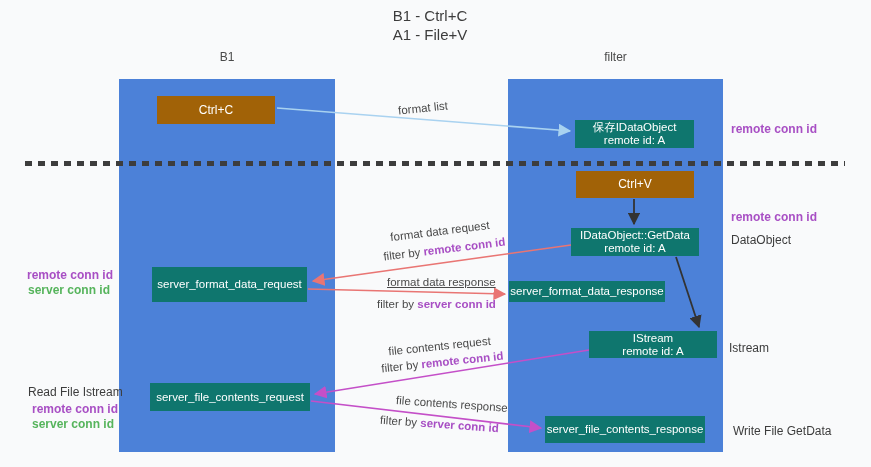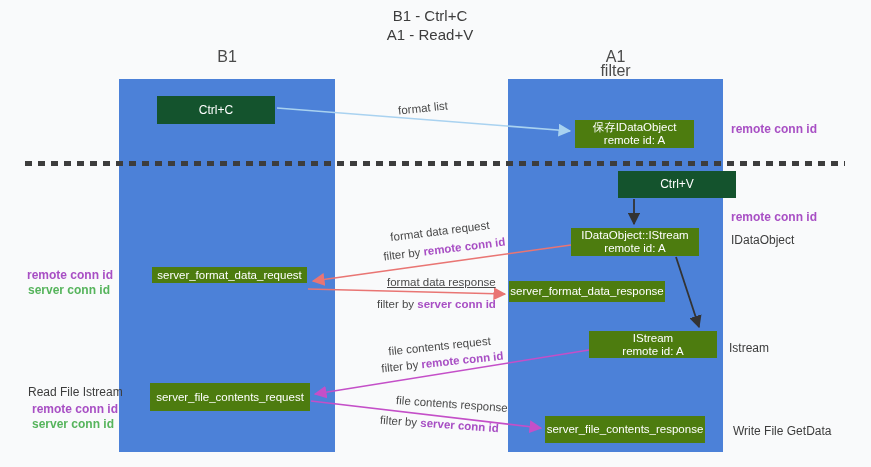--- a/index.html
+++ b/index.html
@@ -20,44 +20,44 @@
 
   .lane{
     position:absolute;top:79px;height:373px;width:216px;
     background:#4c81d8;
   }
   .lane.left{left:119px;}
   .lane.right{left:508px;width:215px;}
 
   .lane-header{
     position:absolute;top:50px;width:216px;
-    text-align:center;font-size:16px;line-height:14px;color:#4a4a4a;
+    text-align:center;font-size:12px;line-height:14px;color:#4a4a4a;
   }
   .lane-header.left{left:119px;}
   .lane-header.right{left:508px;width:215px;}
 
   .dashed-line{
     position:absolute;left:25px;top:161px;width:820px;height:5px;
     background:repeating-linear-gradient(to right,#3d3d3d 0 7px,transparent 7px 13px);
   }
 
   .node{
     position:absolute;
     display:flex;flex-direction:column;align-items:center;justify-content:center;
     color:#fff;font-size:11.5px;line-height:13px;text-align:center;
     box-sizing:border-box;
   }
-  .node.green{background:#14532d;}
-  .node.orange{background:#4d7c0f;}
+  .node.green{background:#a16207;}
+  .node.orange{background:#0f766e;}
 
   .n-ctrl-c{left:157px;top:96px;width:118px;height:28px;font-size:12px;}
   .n-save{left:575px;top:120px;width:119px;height:28px;}
-  .n-ctrl-v{left:576px;top:171px;width:118px;height:27px;font-size:12px;margin-left:42px;}
+  .n-ctrl-v{left:576px;top:171px;width:118px;height:27px;font-size:12px;}
   .n-getdata{left:571px;top:228px;width:128px;height:28px;}
-  .n-fmt-req{left:152px;top:267px;width:155px;height:16px;text-align:center;}
+  .n-fmt-req{left:152px;top:267px;width:155px;height:35px;text-align:center;}
   .n-fmt-resp{left:509px;top:281px;width:156px;height:21px;}
   .n-istream{left:589px;top:331px;width:128px;height:27px;}
   .n-file-req{left:150px;top:383px;width:160px;height:28px;}
   .n-file-resp{left:545px;top:416px;width:160px;height:27px;}
 
   svg.arrows{position:absolute;left:0;top:0;width:871px;height:467px;pointer-events:none;}
 
   .arrow-label{
     position:absolute;font-size:11.5px;color:#4a4a4a;white-space:nowrap;
     transform-origin:center center;
@@ -72,28 +72,27 @@
   .rot-neg6{transform:rotate(-6deg);}
   .rot-pos{transform:rotate(4deg);}
 </style>
 </head>
 <body>
 
 <div class="stage">
 
   <div class="title">
     <div>B1 - Ctrl+C</div>
-    <div>A1 - Read+V</div>
+    <div>A1 - File+V</div>
   </div>
 
   <div class="lane-header left">
     <div>B1</div>
   </div>
   <div class="lane-header right">
-    <div>A1</div>
     <div>filter</div>
   </div>
 
   <div class="lane left"></div>
   <div class="lane right"></div>
 
   <div class="dashed-line"></div>
 
   <svg class="arrows">
     <defs>
@@ -126,21 +125,21 @@
   <div class="node orange n-save">
     <span>保存IDataObject</span>
     <span>remote id: A</span>
   </div>
 
   <div class="node green n-ctrl-v">
     <span>Ctrl+V</span>
   </div>
 
   <div class="node orange n-getdata">
-    <span>IDataObject::IStream</span>
+    <span>IDataObject::GetData</span>
     <span>remote id: A</span>
   </div>
 
   <div class="node orange n-fmt-req">
     <span>server_format_data_request</span>
   </div>
 
   <div class="node orange n-fmt-resp">
     <span>server_format_data_response</span>
   </div>
@@ -175,21 +174,21 @@
     <span>filter by </span><span class="hl-purple">remote conn id</span>
   </div>
 
   <div class="arrow-label rot-pos" style="left:396px;top:398px;">file contents response</div>
   <div class="arrow-label rot-pos" style="left:380px;top:418px;">
     <span>filter by </span><span class="hl-purple">server conn id</span>
   </div>
 
   <div class="side-label purple" style="left:731px;top:122px;">remote conn id</div>
   <div class="side-label purple" style="left:731px;top:210px;">remote conn id</div>
-  <div class="side-label" style="left:731px;top:233px;">IDataObject</div>
+  <div class="side-label" style="left:731px;top:233px;">DataObject</div>
   <div class="side-label" style="left:729px;top:341px;">Istream</div>
   <div class="side-label" style="left:733px;top:424px;">Write File GetData</div>
 
   <div class="side-label purple" style="left:27px;top:268px;">remote conn id</div>
   <div class="side-label green" style="left:28px;top:283px;">server conn id</div>
   <div class="side-label" style="left:28px;top:385px;">Read File Istream</div>
   <div class="side-label purple" style="left:32px;top:402px;">remote conn id</div>
   <div class="side-label green" style="left:32px;top:417px;">server conn id</div>
 
 </div>

